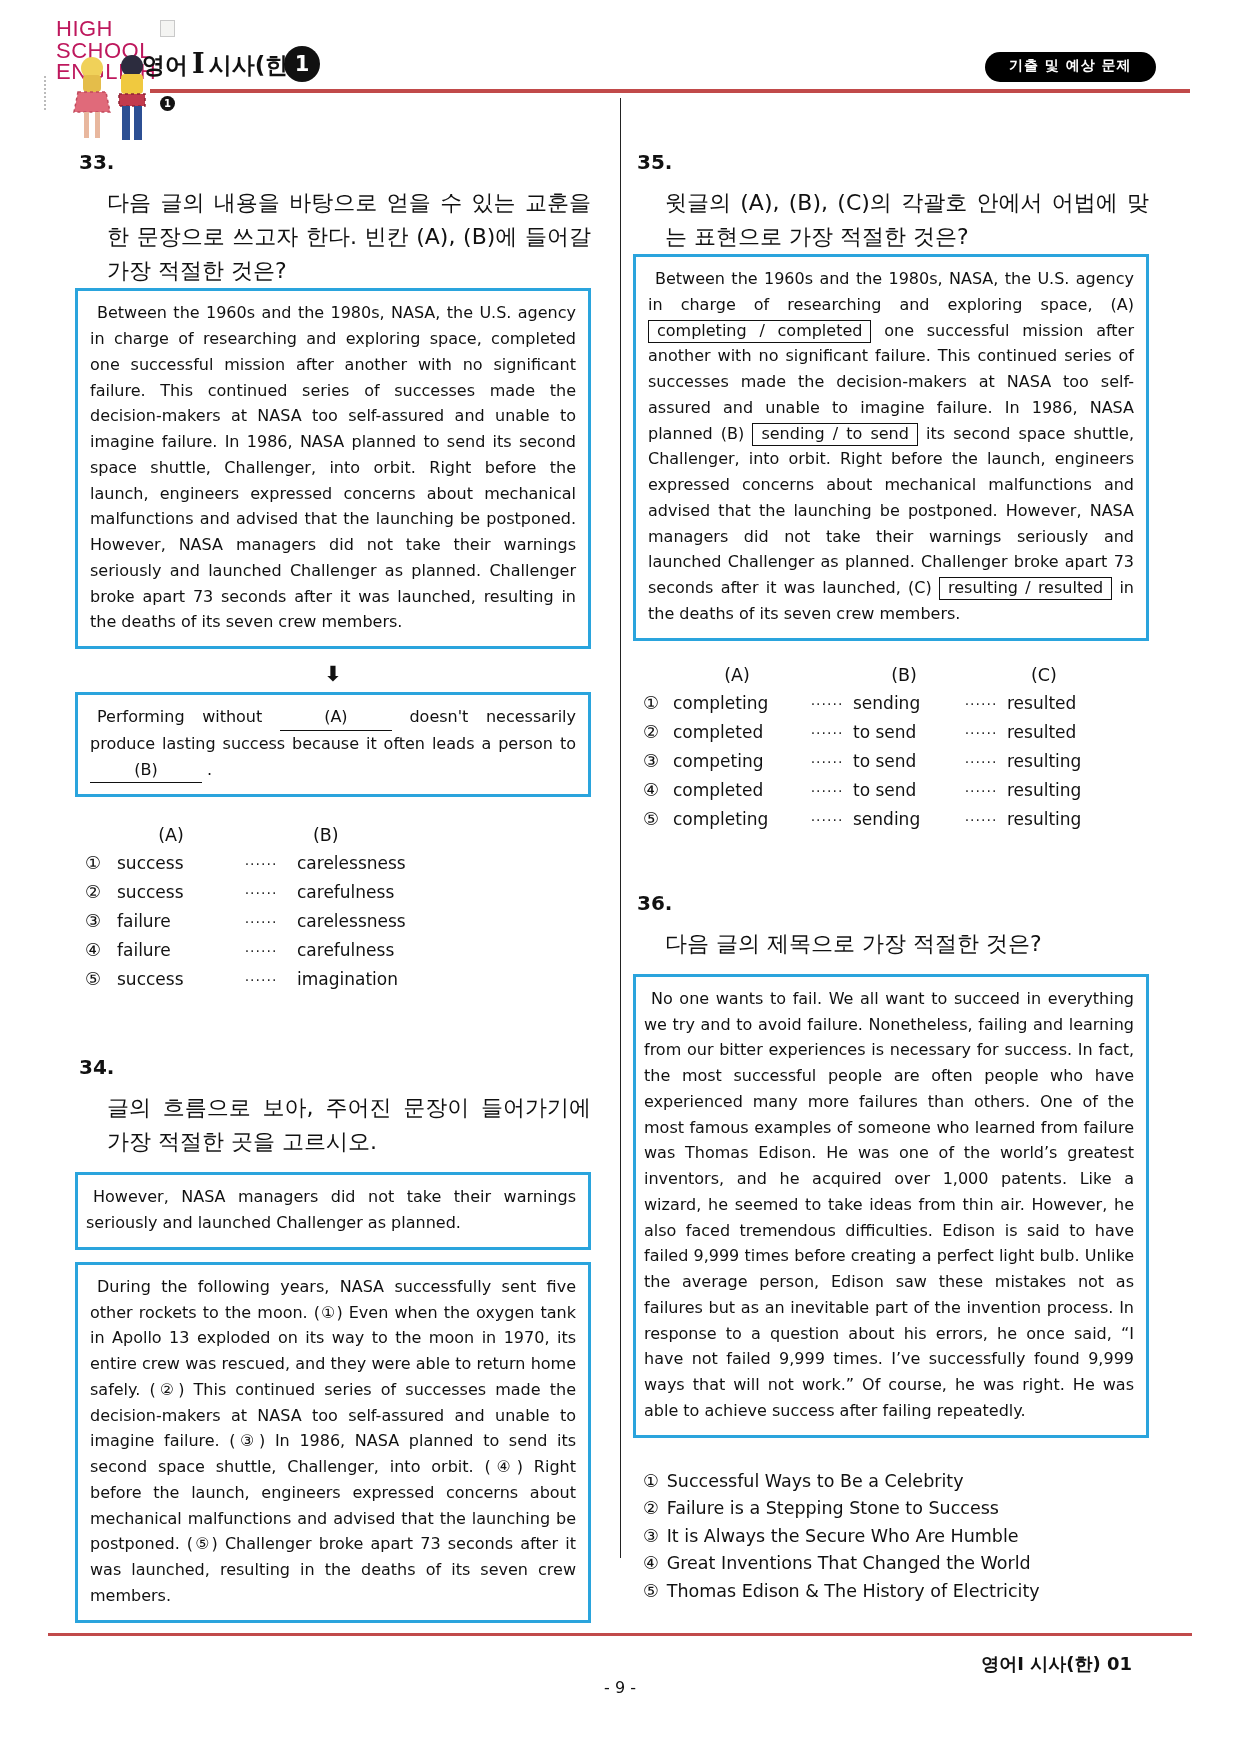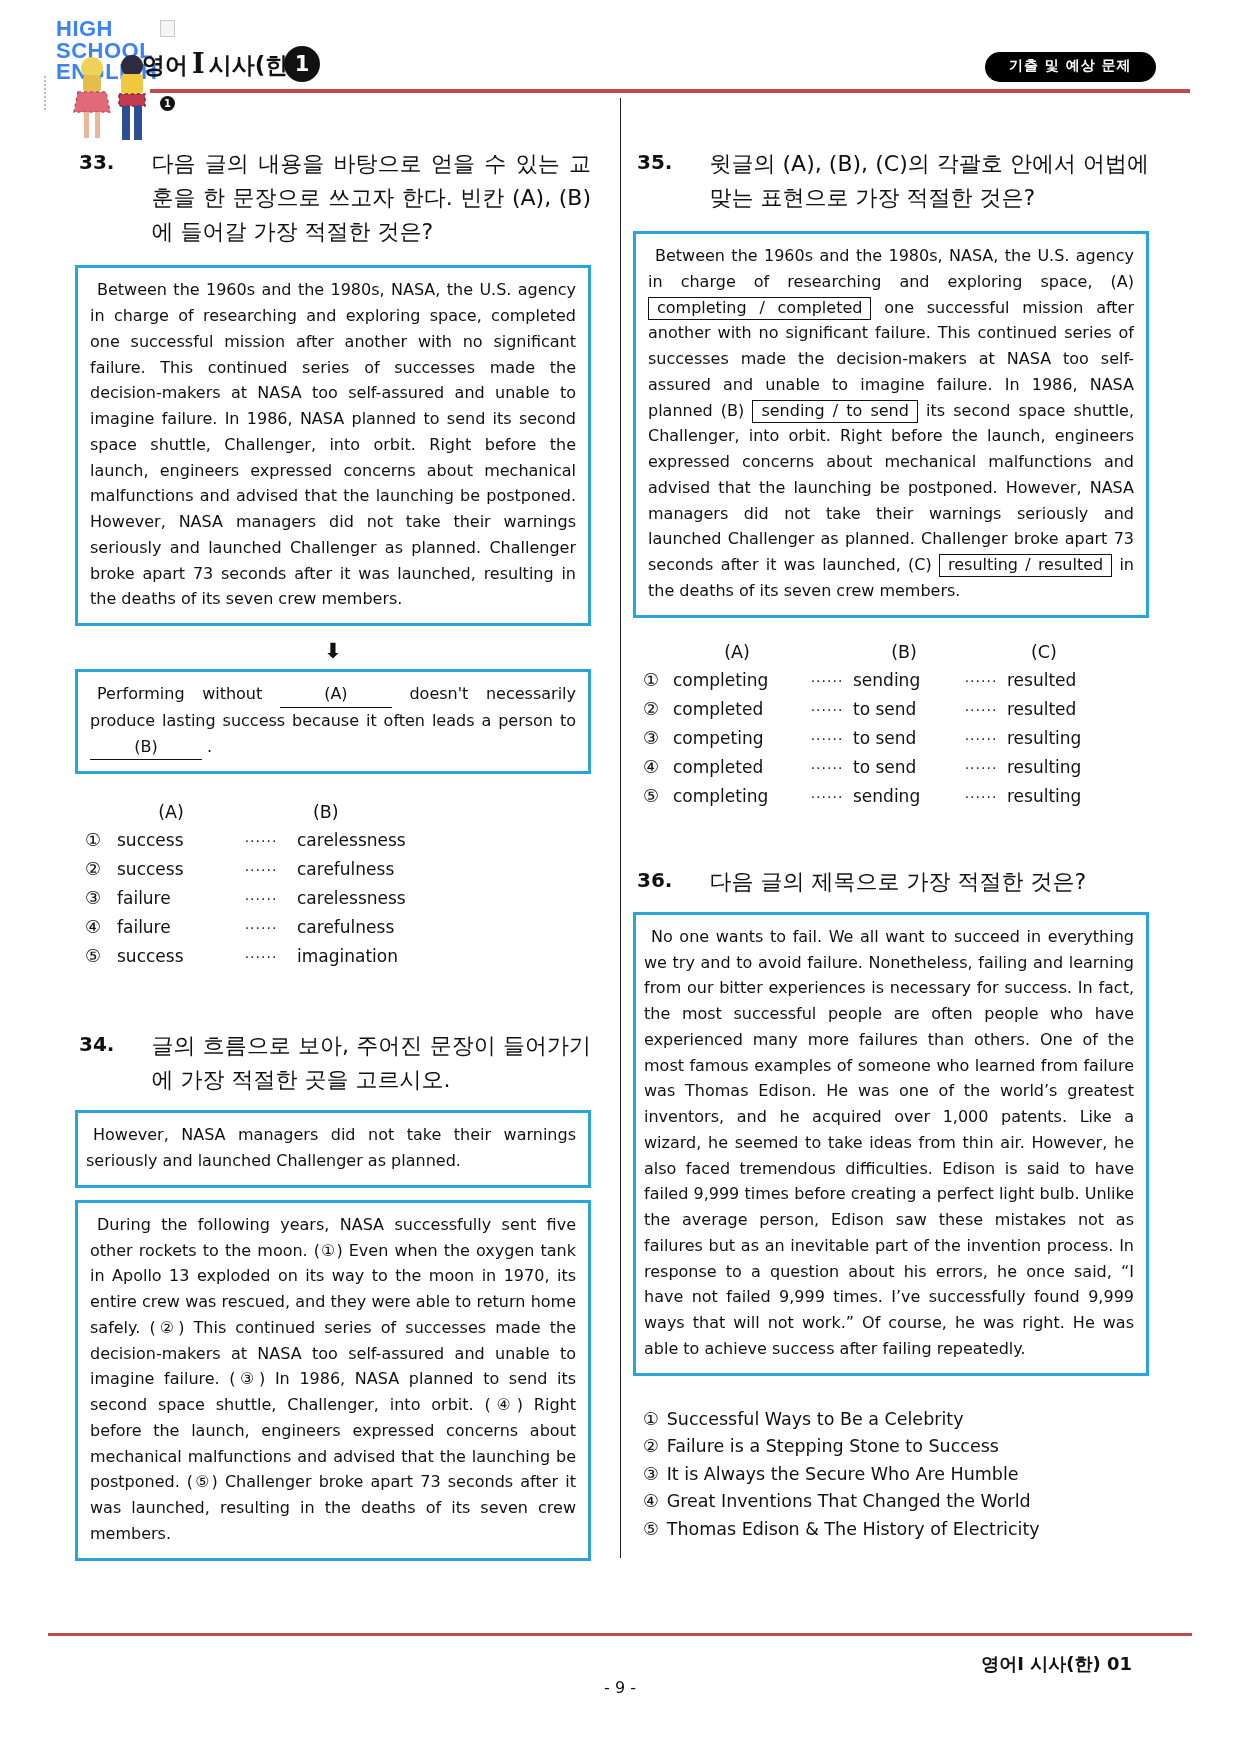--- a/index.html
+++ b/index.html
@@ -1,22 +1,22 @@
 <!DOCTYPE html>
 <html><head>
 <meta charset="utf-8">
 <style>
   html,body{margin:0;padding:0;background:#ffffff;}
   .page{position:relative;width:1240px;height:1752px;margin:0 auto;background:#fff;
         font-family:"DejaVu Sans","Liberation Sans",sans-serif;color:#111;overflow:hidden;}
 
   
   .logo{position:absolute;left:48px;top:14px;width:160px;height:122px;}
-  .logo-text{position:absolute;left:8px;top:4px;font-weight:bold;font-size:22px;line-height:0.98;
-             letter-spacing:0.5px;color:#3b82f6;font-family:"Liberation Sans","DejaVu Sans",sans-serif;}
+  .logo-text{position:absolute;left:8px;top:4px;font-weight:normal;font-size:22px;line-height:0.98;
+             letter-spacing:0.5px;color:#be185d;font-family:"Liberation Sans","DejaVu Sans",sans-serif;}
   .logo-people{position:absolute;left:14px;top:40px;}
   .logo-chip{position:absolute;left:112px;top:6px;width:13px;height:15px;border:1px solid #c9c9c9;
              background:#f4f4f2;}
   .logo-ticks{position:absolute;left:-4px;top:62px;width:6px;height:34px;
               border-left:2px dotted #bbb;}
   .logo-mini-badge{position:absolute;left:112px;top:82px;width:15px;height:15px;border-radius:50%;
                    background:#111;color:#fff;font-size:10px;font-weight:bold;text-align:center;line-height:15px;}
   .course{position:absolute;left:142px;top:48px;font-size:23px;font-weight:bold;white-space:nowrap;}
   .course .numeral{font-family:"Liberation Serif","DejaVu Serif",serif;font-size:27px;margin:0 4px;}
   .unit-circle{position:absolute;left:284px;top:46px;width:36px;height:36px;border-radius:50%;
@@ -26,25 +26,25 @@
   .badge{position:absolute;left:985px;top:52px;background:#000;color:#fff;border-radius:20px;
          padding:5px 24px 7px;font-size:14px;font-weight:bold;letter-spacing:1px;white-space:nowrap;}
   .rule-top{position:absolute;left:150px;top:89px;width:1040px;height:3.5px;background:#c14a4a;}
 
   
   .divider{position:absolute;left:620px;top:98px;height:1460px;width:0;border-left:1.6px solid #222;}
   .col{position:absolute;top:147px;width:516px;}
   .col-left{left:75px;}
   .col-right{left:633px;}
 
-  .q-head{display:flex;gap:9px;margin:0 0 0 4px;}
+  .q-head{display:flex;gap:9px;margin:0 0 0 4px;flex-direction:column;}
   .q-num{font-size:20px;font-weight:600;white-space:nowrap;line-height:1.5;}
   .q-text{font-size:22px;line-height:1.55;text-align:justify;margin-left:28px;}
 
-  .pbox{border:3px solid #2aa4dd;margin-top:16px;padding:9px 12px 11px;background:#fff;}
+  .pbox{border:3px solid #2aa4dd;margin-top:0;padding:9px 12px 11px;background:#fff;}
   .ptext{margin:0;font-size:16px;line-height:1.61;text-align:justify;text-indent:7px;}
 
   .arrow{text-align:center;font-size:21px;font-weight:bold;margin:13px 0 4px;}
 
   .blank{display:inline-block;min-width:112px;text-align:center;border-bottom:1.6px solid #111;
          text-indent:0;}
   .chbox{border:1.6px solid #111;padding:0px 8px 2px;white-space:nowrap;}
 
   .opts{margin:24px 0 0 10px;font-size:17px;}
   .optgrid-ab{display:grid;grid-template-columns:32px 108px 72px 1fr;align-items:baseline;

